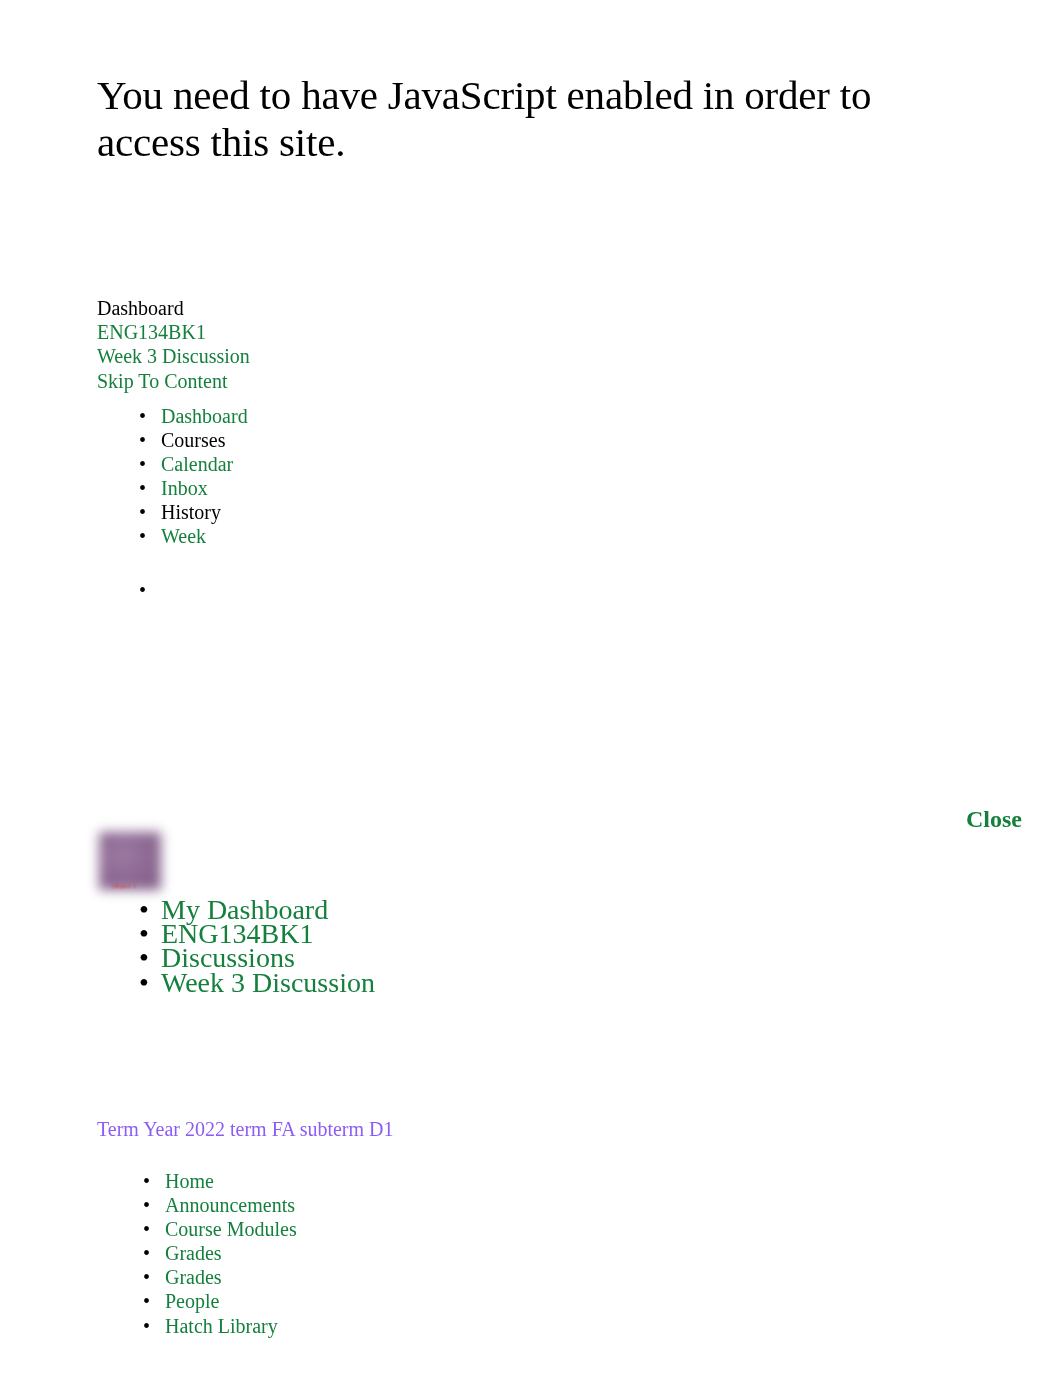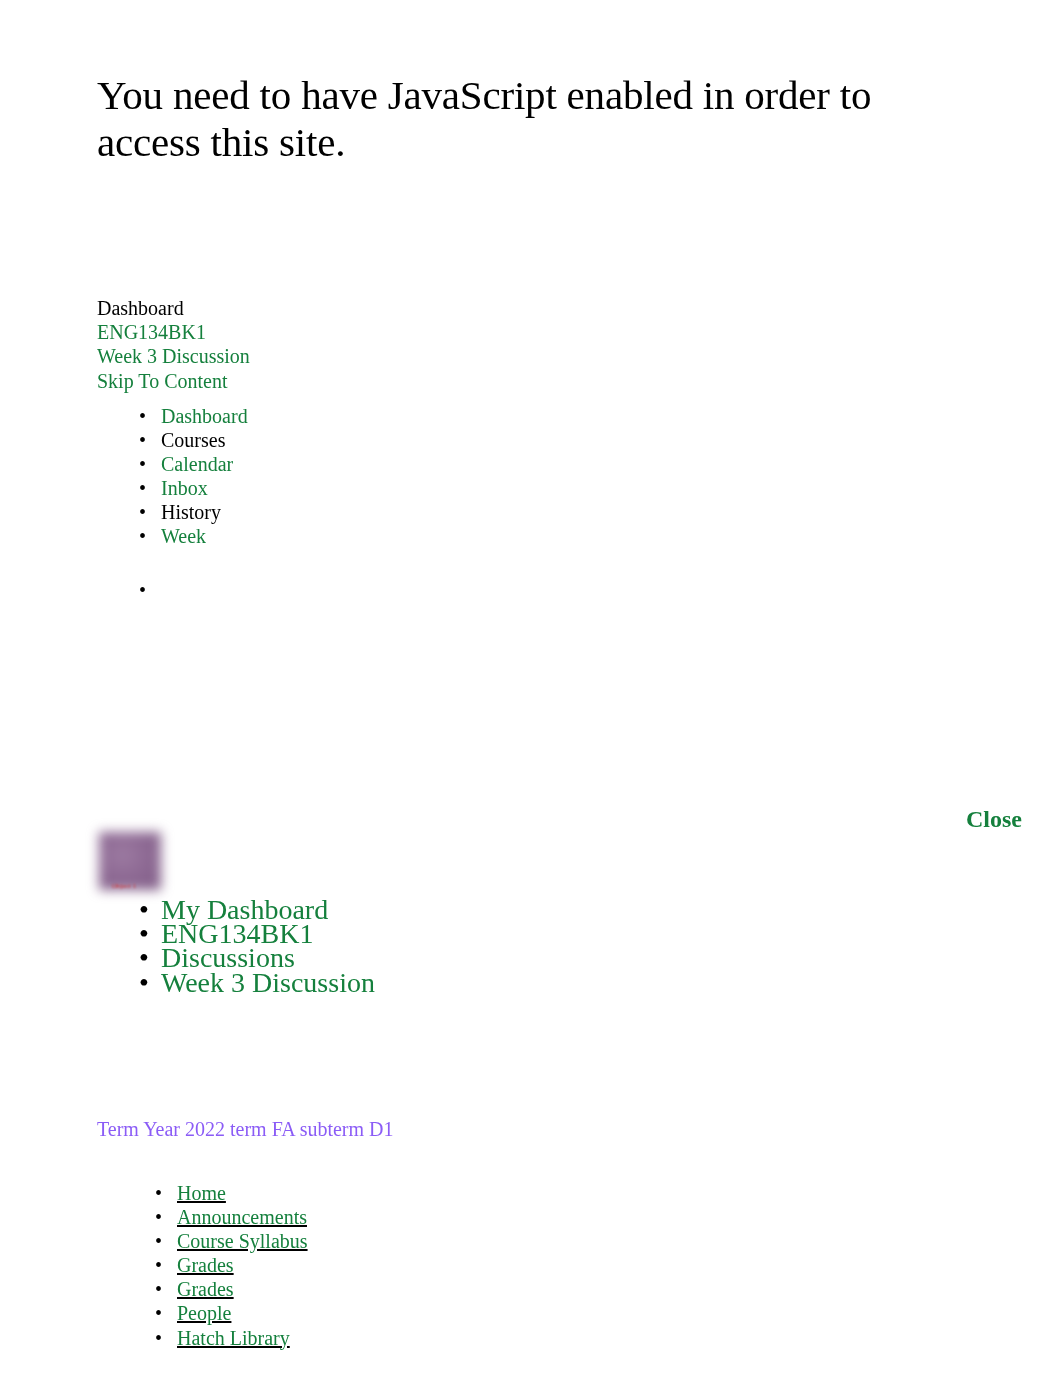--- a/index.html
+++ b/index.html
@@ -180,25 +180,24 @@
     line-height: 24px;
     color: #8b5cf6;
     white-space: nowrap;
   }
 
   
   .course-nav {
     position: absolute;
     left: 97px;
     top: 1157px;
-    margin: 16px;
+    margin: 4px;
     padding: 0;
     list-style: none;
     font-size: 20px;
-    text-decoration: underline;
   }
   .course-nav > li {
     position: relative;
     padding-left: 64px;
     line-height: 24.1px;
   }
   .course-nav > li::before {
     content: "\2022";
     position: absolute;
     left: 42px;
@@ -280,21 +279,21 @@
   <div class="term-line">Term Year 2022 term FA subterm D1</div>
 
   <ul class="course-nav">
     <li>
       <a href="#" class="lnk">Home</a>
     </li>
     <li>
       <a href="#" class="lnk">Announcements</a>
     </li>
     <li>
-      <a href="#" class="lnk">Course Syllabus</a>
+      <a href="#" class="lnk">Course Modules</a>
     </li>
     <li>
       <a href="#" class="lnk">Grades</a>
     </li>
     <li>
       <a href="#" class="lnk">Grades</a>
     </li>
     <li>
       <a href="#" class="lnk">People</a>
     </li>

